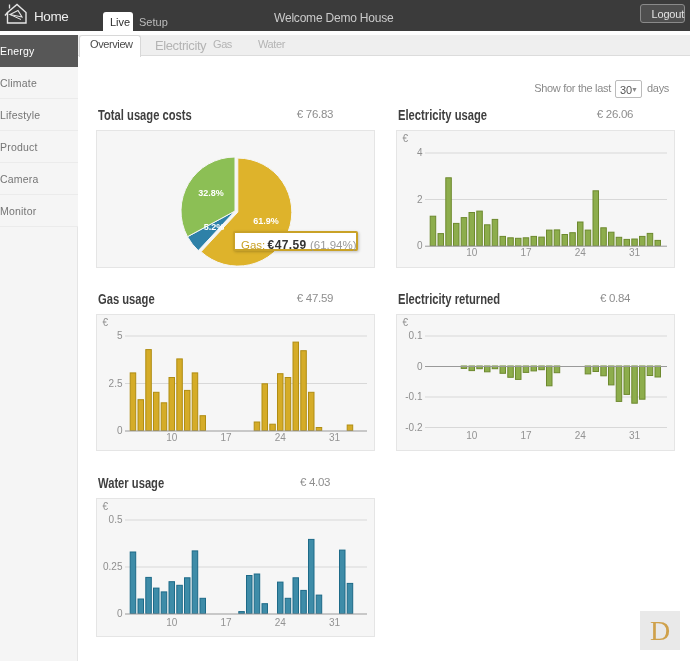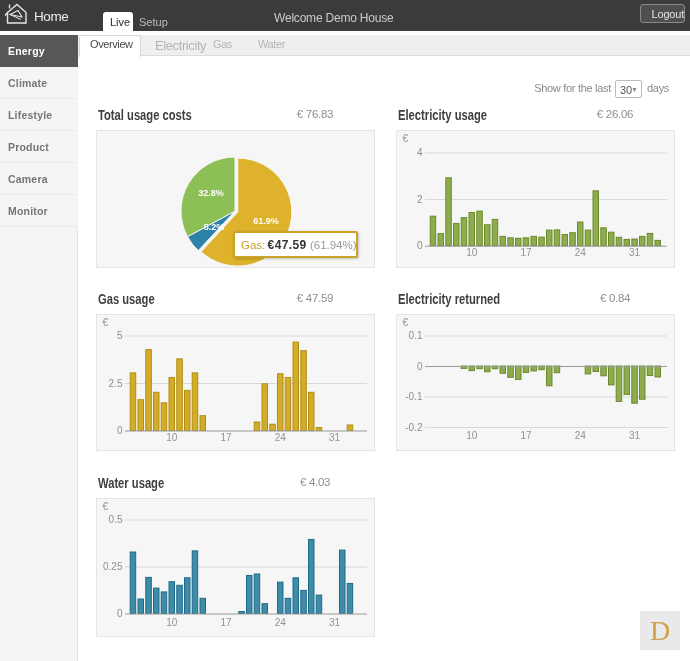--- a/index.html
+++ b/index.html
@@ -1,19 +1,19 @@
 <!DOCTYPE html>
 <html><head><meta charset="utf-8"><style>
 * { margin:0; padding:0; box-sizing:border-box; }
 html,body { width:690px; height:661px; background:#fff; font-family:"Liberation Sans",sans-serif; position:relative; overflow:hidden; }
 .abs { position:absolute; }
 .panel { position:absolute; background:#f6f6f6; border:1px solid #e5e5e5; }
 .ptitle { position:absolute; font-size:14px; font-weight:bold; color:#3f3f3f; transform:scaleX(0.8); transform-origin:left top; white-space:nowrap; }
 .pval { position:absolute; font-size:11.5px; color:#8e8e8e; text-align:center; letter-spacing:-0.3px; }
-.side-item { position:absolute; left:0; width:78px; height:32px; line-height:32px; padding-left:8px; font-size:10.5px; letter-spacing:0.2px; color:#757575; background:#f5f5f5; border-bottom:1px solid #ebebeb;font-weight:bold; }
+.side-item { position:absolute; left:0; width:78px; height:32px; line-height:32px; font-size:10.5px; letter-spacing:0.2px; color:#757575; background:#f5f5f5; border-bottom:1px solid #ebebeb; }
 </style></head><body>
 
 <div class="abs" style="left:0;top:0;width:690px;height:31px;background:#3b3b3b"></div>
 <svg style="position:absolute;left:4px;top:2px" width="25" height="23" viewBox="0 0 25 23">
     <g fill="none" stroke="#e6e6e6" stroke-width="1.4">
       <path d="M3.5 10.5 L13 2.5 L22 10.5 L22 21 L3.5 21 Z"></path>
       <path d="M4 10 L1 13.5"></path>
       <path d="M5.5 2.5 L5.5 6.5" stroke-width="1.3"></path>
       <path d="M6 12.5 L18 15 L14 8.5 Z" stroke-width="1.1"></path>
       <path d="M6 12.5 L17 17.5" stroke-width="1"></path>
@@ -214,16 +214,16 @@
     <rect x="220.2" y="97.1" width="5.5" height="18.4" fill="#3e8ca8" stroke="#1d6a88" stroke-width="1"></rect>
     <rect x="243.5" y="52.1" width="5.5" height="63.4" fill="#3e8ca8" stroke="#1d6a88" stroke-width="1"></rect>
     <rect x="251.2" y="85.4" width="5.5" height="30.1" fill="#3e8ca8" stroke="#1d6a88" stroke-width="1"></rect>
     <line x1="29" y1="116.0" x2="271" y2="116.0" stroke="#9a9a9a" stroke-width="1"></line>
     <text x="75.8" y="127.5" font-size="10" fill="#939393" text-anchor="middle">10</text>
     <text x="130.0" y="127.5" font-size="10" fill="#939393" text-anchor="middle">17</text>
     <text x="184.2" y="127.5" font-size="10" fill="#939393" text-anchor="middle">24</text>
     <text x="238.5" y="127.5" font-size="10" fill="#939393" text-anchor="middle">31</text>
   </svg>
 
-<div class="abs" style="left:233px;top:231px;width:125px;height:27px;background:#fff;border:2px solid #c9a227;border-radius:2px;box-shadow:1px 1px 3px rgba(0,0,0,0.22);line-height:24px;padding-left:6px;font-size:11.5px;white-space:nowrap">
+<div class="abs" style="left:233px;top:231px;width:125px;height:20px;background:#fff;border:2px solid #c9a227;border-radius:2px;box-shadow:1px 1px 3px rgba(0,0,0,0.22);line-height:24px;padding-left:6px;font-size:11.5px;white-space:nowrap">
 <span style="color:#c9a227">Gas: </span><span style="font-weight:bold;color:#333;font-size:12px;letter-spacing:0.4px">€47.59</span> <span style="color:#999">(61.94%)</span></div>
 
 <div class="abs" style="left:640px;top:611px;width:40px;height:39px;background:#e9e9e9;text-align:center;font-family:'Liberation Serif',serif;font-size:28px;color:#cfa14b;line-height:39px">D</div>
 
 </body></html>

